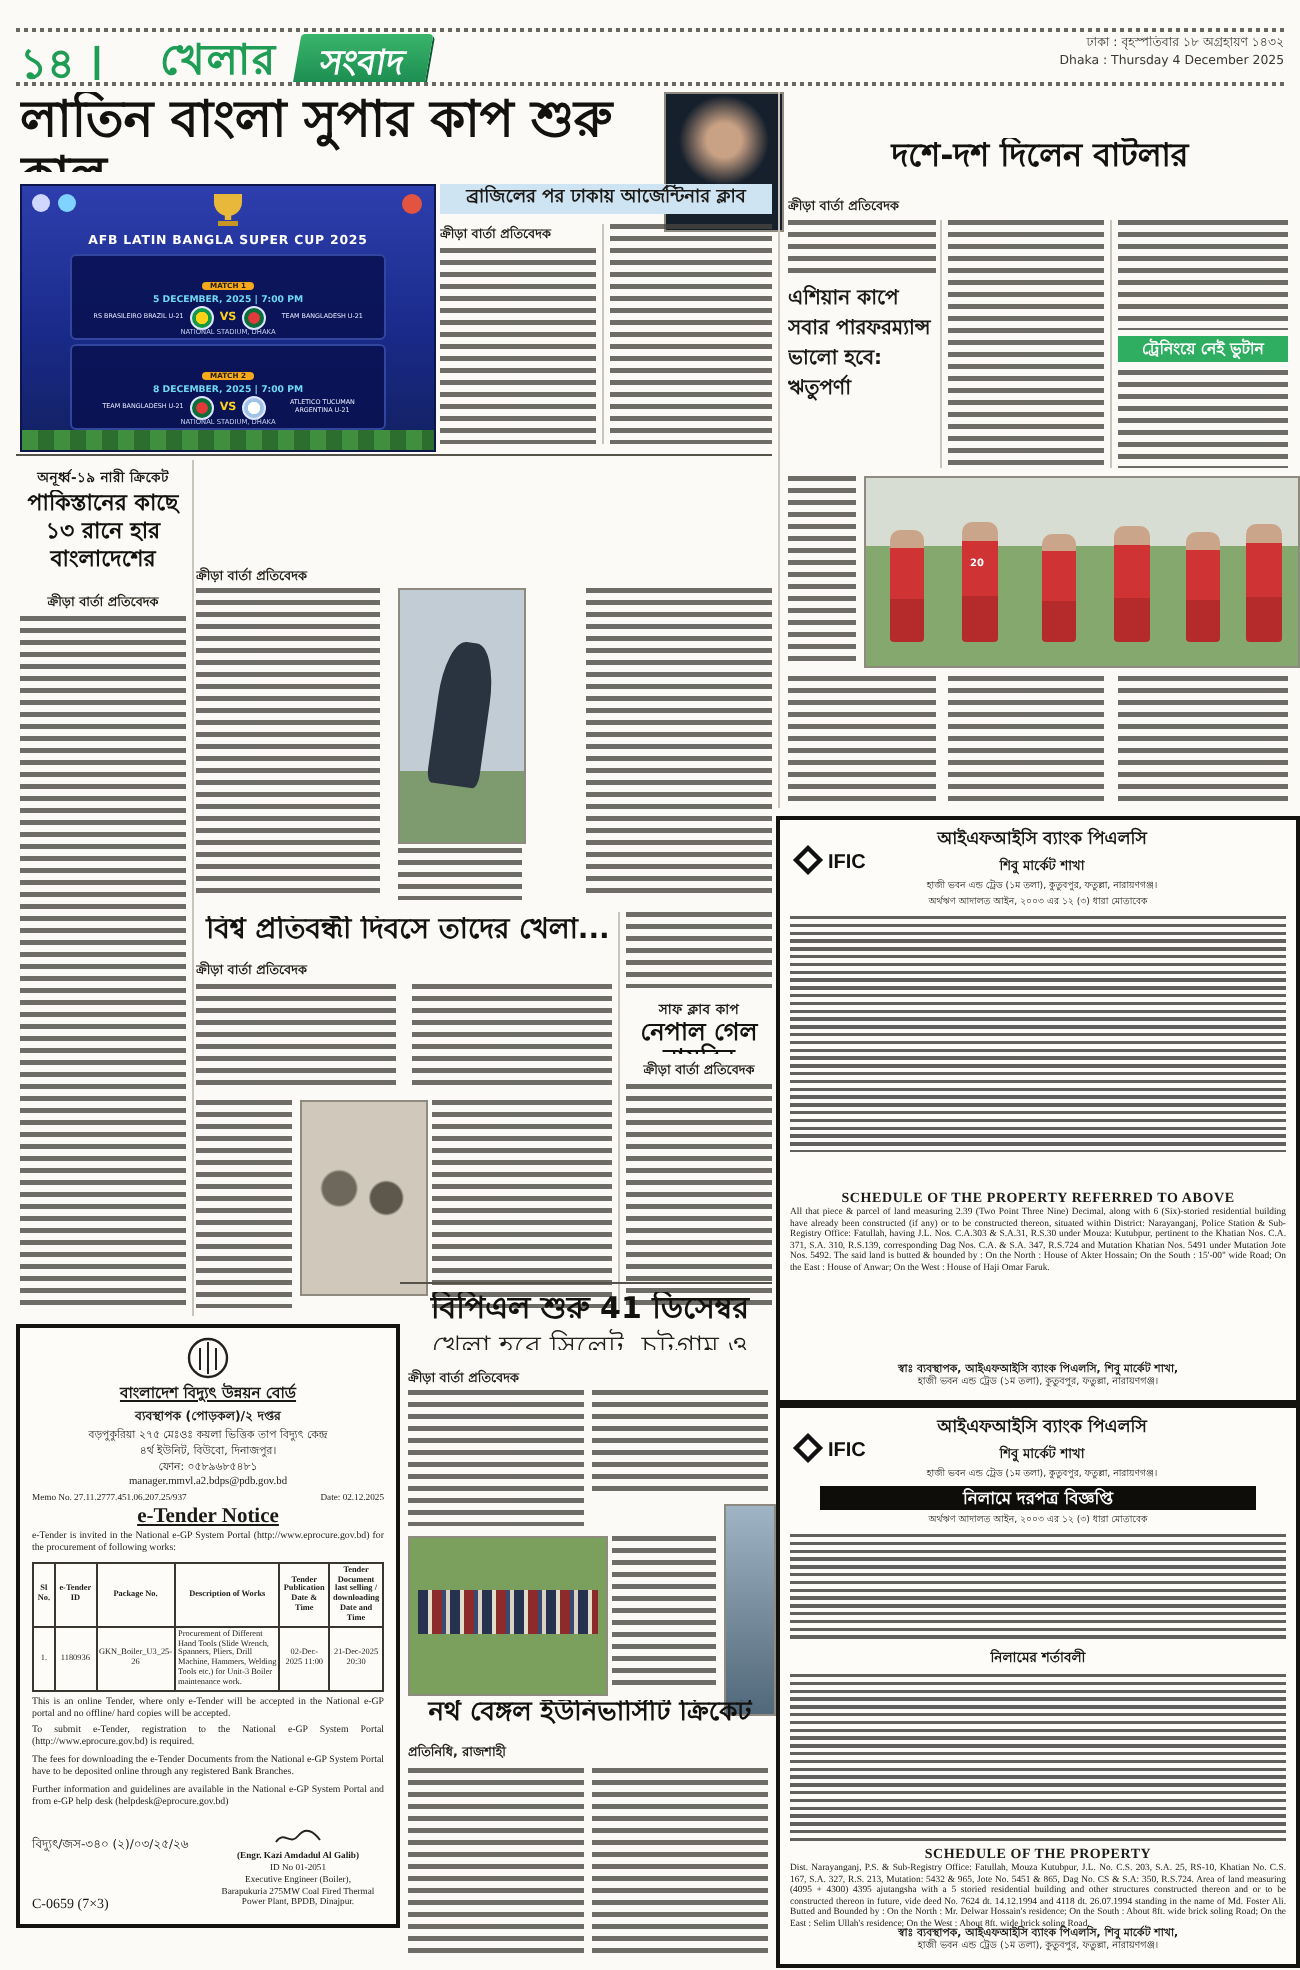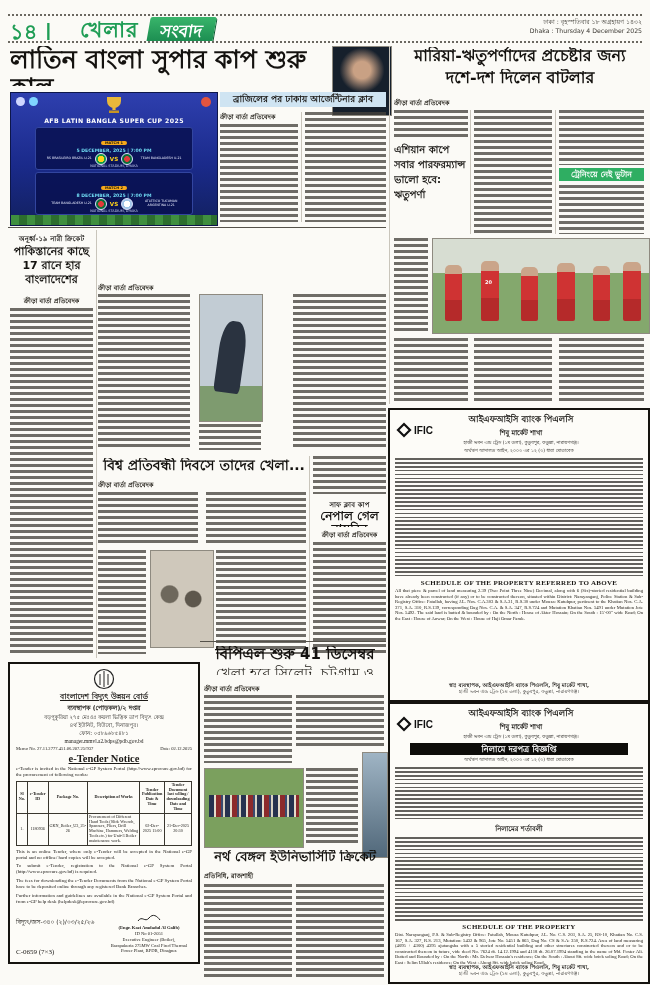--- a/index.html
+++ b/index.html
@@ -131,21 +131,20 @@
 
   <div class="abs subbar" style="left:220px;top:92px;width:166px;height:15px;">ব্রাজিলের পর ঢাকায় আর্জেন্টিনার ক্লাব</div>
   <div class="abs byline" style="left:220px;top:112px;width:100px;height:9px;">ক্রীড়া বার্তা প্রতিবেদক</div>
   <div class="abs ts" style="left:220px;top:124px;width:78px;height:98px;"></div>
   <div class="abs vr" style="left:301px;top:112px;width:0;height:110px;"></div>
   <div class="abs ts" style="left:305px;top:112px;width:81px;height:110px;"></div>
 
   <div class="abs hr" style="left:8px;top:227px;width:378px;height:0;"></div>
 
   <div class="abs vr" style="left:389px;top:46px;width:0;height:358px;"></div>
-  <div class="abs headline b ctr" style="left:394px;top:47px;width:252px;height:22px;font-size:16px;">মারিয়া-ঋতুপর্ণাদের প্রচেষ্টার জন্য</div>
   <div class="abs headline b ctr" style="left:394px;top:69px;width:252px;height:22px;font-size:16px;">দশে-দশ দিলেন বাটলার</div>
   <div class="abs byline" style="left:394px;top:98px;width:110px;height:9px;">ক্রীড়া বার্তা প্রতিবেদক</div>
   <div class="abs ts" style="left:394px;top:110px;width:74px;height:28px;"></div>
   <div class="abs b" style="left:394px;top:142px;width:72px;height:92px;font-size:10px;line-height:1.5;">এশিয়ান কাপে সবার পারফরম্যান্স ভালো হবে: ঋতুপর্ণা</div>
   <div class="abs vr" style="left:470px;top:110px;width:0;height:124px;"></div>
   <div class="abs ts" style="left:474px;top:110px;width:78px;height:124px;"></div>
   <div class="abs vr" style="left:555px;top:110px;width:0;height:124px;"></div>
   <div class="abs ts" style="left:559px;top:110px;width:85px;height:55px;"></div>
   <div class="abs greenbar" style="left:559px;top:168px;width:85px;height:13px;">ট্রেনিংয়ে নেই ভুটান</div>
   <div class="abs ts" style="left:559px;top:185px;width:85px;height:49px;"></div>
@@ -158,21 +157,21 @@
     <div class="player" style="left:160px;top:27px;width:17px;height:55px;"></div>
     <div class="player" style="left:190px;top:23px;width:18px;height:59px;"></div>
     <span class="jno" style="left:52px;top:40px;">20</span>
   </div>
   <div class="abs ts" style="left:394px;top:238px;width:34px;height:94px;"></div>
   <div class="abs ts" style="left:394px;top:338px;width:74px;height:64px;"></div>
   <div class="abs ts" style="left:474px;top:338px;width:78px;height:64px;"></div>
   <div class="abs ts" style="left:559px;top:338px;width:85px;height:64px;"></div>
 
   <div class="abs kicker b ctr" style="left:10px;top:233px;width:83px;height:10px;">অনূর্ধ্ব-১৯ নারী ক্রিকেট</div>
-  <div class="abs headline b ctr" style="left:10px;top:245px;width:83px;height:48px;font-size:11px;line-height:1.25;">পাকিস্তানের কাছে 17 রানে হার বাংলাদেশের</div>
+  <div class="abs headline b ctr" style="left:10px;top:245px;width:83px;height:48px;font-size:11px;line-height:1.25;">পাকিস্তানের কাছে ১৩ রানে হার বাংলাদেশের</div>
   <div class="abs byline ctr" style="left:10px;top:296px;width:83px;height:9px;">ক্রীড়া বার্তা প্রতিবেদক</div>
   <div class="abs ts" style="left:10px;top:308px;width:83px;height:348px;"></div>
   <div class="abs vr" style="left:96px;top:230px;width:0;height:428px;"></div>
 
   <div class="abs byline" style="left:98px;top:283px;width:110px;height:9px;">ক্রীড়া বার্তা প্রতিবেদক</div>
   <div class="abs ts" style="left:98px;top:294px;width:92px;height:156px;"></div>
   <div class="abs photo" style="left:199px;top:294px;width:62px;height:126px;background:linear-gradient(180deg,#c2ccd4 0 72%,#7e9b6f 72%);">
     <div style="position:absolute;left:18px;top:26px;width:26px;height:72px;background:#2a3340;border-radius:40% 40% 10% 10%;transform:rotate(8deg);"></div>
   </div>
   <div class="abs ts" style="left:199px;top:424px;width:62px;height:26px;"></div>
@@ -275,21 +274,21 @@
         </svg>
         <div style="flex:1;text-align:center;">
           <div class="b" style="font-size:8.6px;">আইএফআইসি ব্যাংক পিএলসি</div>
           <div class="b" style="font-size:6.6px;">শিবু মার্কেট শাখা</div>
           <div style="font-size:4.6px;">হাজী ভবন এন্ড ট্রেড (১ম তলা), কুতুবপুর, ফতুল্লা, নারায়ণগঞ্জ।</div>
         </div>
         <div style="width:40px;"></div>
       </div>
       <div class="tinylaw">অর্থঋণ আদালত আইন, ২০০৩ এর ১২ (৩) ধারা মোতাবেক</div>
       <div class="ts2" style="height:118px;margin-top:3px;"></div>
-      <div class="schedtitle" style="margin-top:3px;">SCHEDULE OF THE PROPERTY REFERRED TO ABOVE</div>
+      <div class="schedtitle" style="margin-top:19px;">SCHEDULE OF THE PROPERTY REFERRED TO ABOVE</div>
       <div class="schedtext" style="margin-top:1px;">All that piece &amp; parcel of land measuring 2.39 (Two Point Three Nine) Decimal, along with 6 (Six)-storied residential building have already been constructed (if any) or to be constructed thereon, situated within District: Narayanganj, Police Station &amp; Sub-Registry Office: Fatullah, having J.L. Nos. C.A.303 &amp; S.A.31, R.S.30 under Mouza: Kutubpur, pertinent to the Khatian Nos. C.A. 371, S.A. 310, R.S.139, corresponding Dag Nos. C.A. &amp; S.A. 347, R.S.724 and Mutation Khatian Nos. 5491 under Mutation Jote Nos. 5492. The said land is butted &amp; bounded by : On the North : House of Akter Hossain; On the South : 15'-00" wide Road; On the East : House of Anwar; On the West : House of Haji Omar Faruk.</div>
       <div class="ificsig" style="position:absolute;left:0;right:0;bottom:5px;">
         <div>স্বাঃ ব্যবস্থাপক, আইএফআইসি ব্যাংক পিএলসি, শিবু মার্কেট শাখা,</div>
         <div style="font-weight:normal;font-size:4.8px;">হাজী ভবন এন্ড ট্রেড (১ম তলা), কুতুবপুর, ফতুল্লা, নারায়ণগঞ্জ।</div>
       </div>
     </div>
   </div>
 
   <div class="abs noticebox" style="left:388px;top:702px;width:258px;height:278px;">
     <div style="padding:3px 5px;position:relative;height:100%;box-sizing:border-box;">

